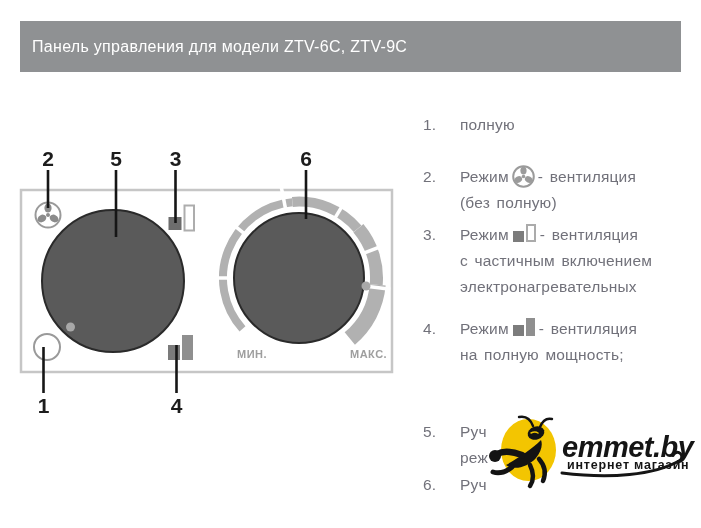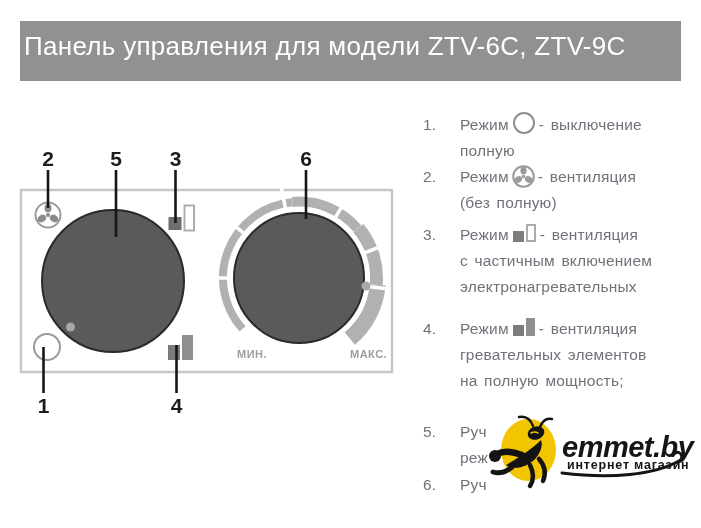--- a/index.html
+++ b/index.html
@@ -2,23 +2,23 @@
 <html><head>
 <meta charset="utf-8">
 <style>
   html,body{margin:0;padding:0;}
   body{
     width:701px;height:528px;position:relative;background:#ffffff;
     font-family:"Liberation Sans", sans-serif;overflow:hidden;
   }
   
   .hdr{
-    position:absolute;left:20px;top:21px;width:661px;height:60px;
+    position:absolute;left:20px;top:21px;width:661px;height:51px;
     background:#8f9193;color:#ffffff;box-sizing:border-box;
-    font-size:26px;line-height:51px;padding-left:4px;letter-spacing:.3px;
+    font-size:16px;line-height:51px;padding-left:12px;letter-spacing:.3px;
     white-space:nowrap;
   }
   
   .diagram{position:absolute;left:0;top:140px;width:420px;height:285px;}
   
   .legend{position:absolute;left:0;top:0;width:701px;height:528px;}
   .item{
     position:absolute;left:423px;width:274px;display:flex;
     color:#71717a;font-size:15.5px;line-height:26px;letter-spacing:.2px;word-spacing:2px;
   }
@@ -110,21 +110,20 @@
     <text x="43.5" y="273">1</text>
     <text x="176.5" y="273">4</text>
   </g>
 </svg>
 
 <div class="legend">
 
   <div class="item" style="top:112px">
     <span class="num">1.</span>
     <div class="itext">
-      <div><span>Режим</span><span class="ic-circle"></span><span>- выключение</span></div>
       <div>полную</div>
     </div>
   </div>
 
   <div class="item" style="top:164px">
     <span class="num">2.</span>
     <div class="itext">
       <div><span>Режим</span><svg class="ic-fan" width="23" height="23" viewBox="0 0 23 23">
             <circle cx="11.5" cy="11.5" r="10.3" fill="#ffffff" stroke="#9b9b9b" stroke-width="2"></circle>
             <g fill="#9b9b9b">
@@ -150,21 +149,20 @@
     </div>
   </div>
 
   <div class="item" style="top:316px">
     <span class="num">4.</span>
     <div class="itext">
       <div><span>Режим</span><span class="ic-levels">
             <span class="sq"></span>
             <span class="bar-filled"></span>
           </span><span>- вентиляция</span></div>
-      <div>гревательных элементов</div>
       <div>на полную мощность;</div>
     </div>
   </div>
 
   <div class="item" style="top:419px">
     <span class="num">5.</span>
     <div class="itext">
       <div>Руч</div>
       <div>реж</div>
     </div>

